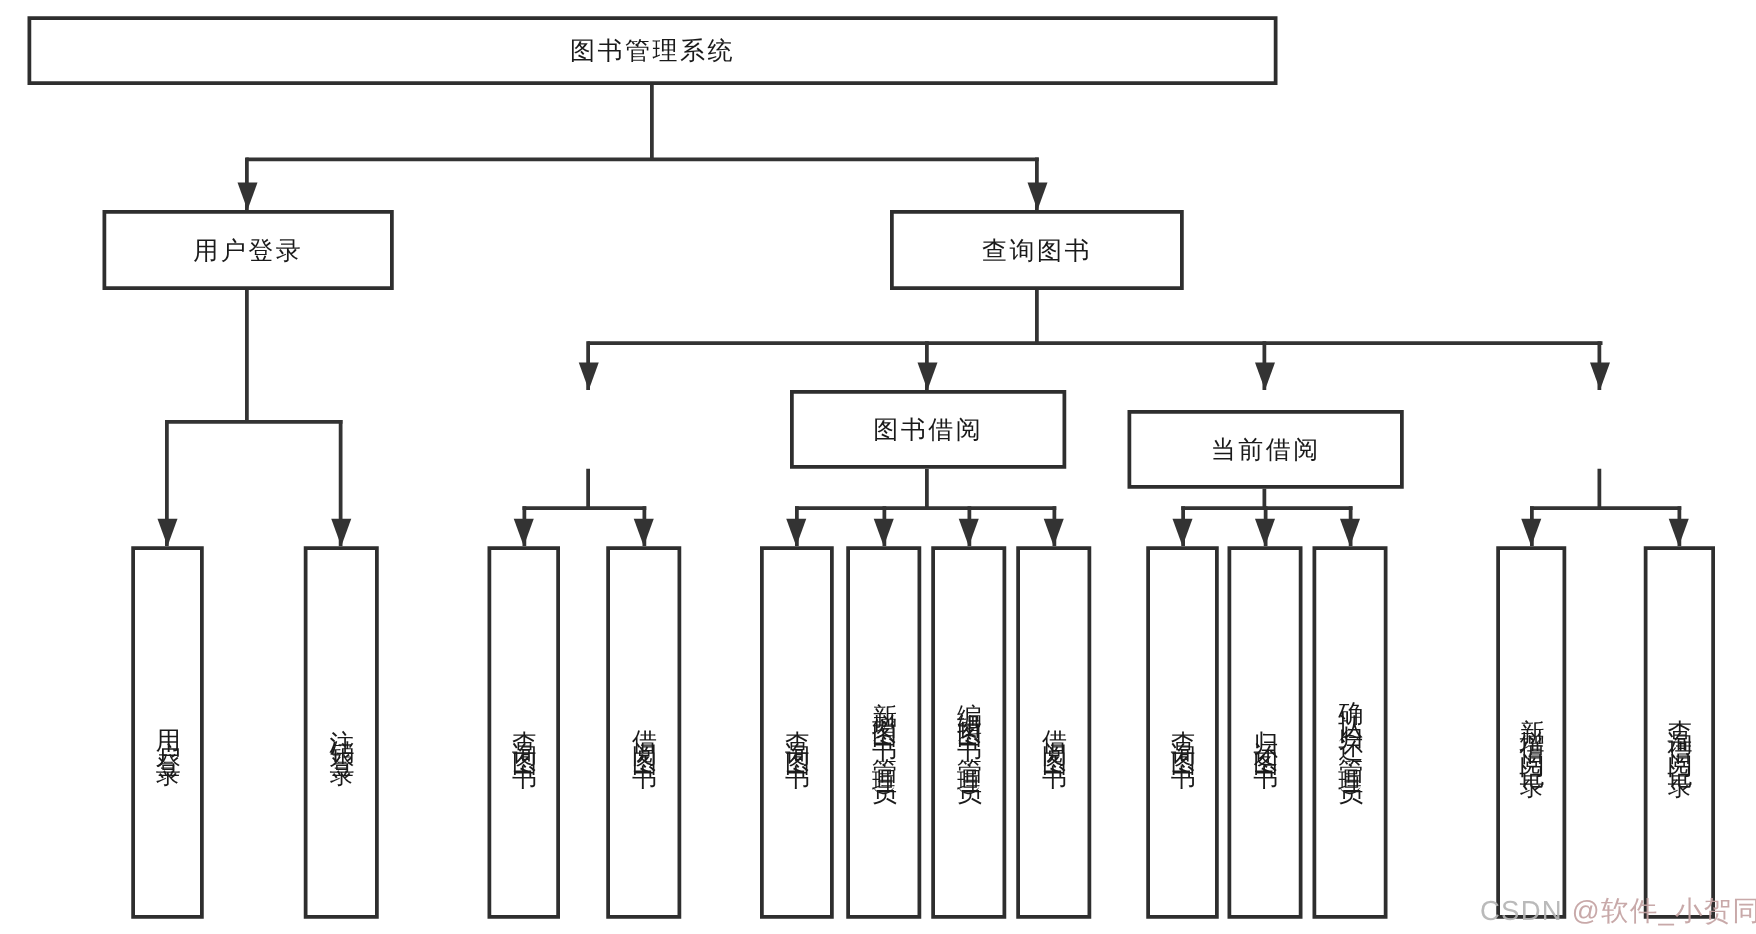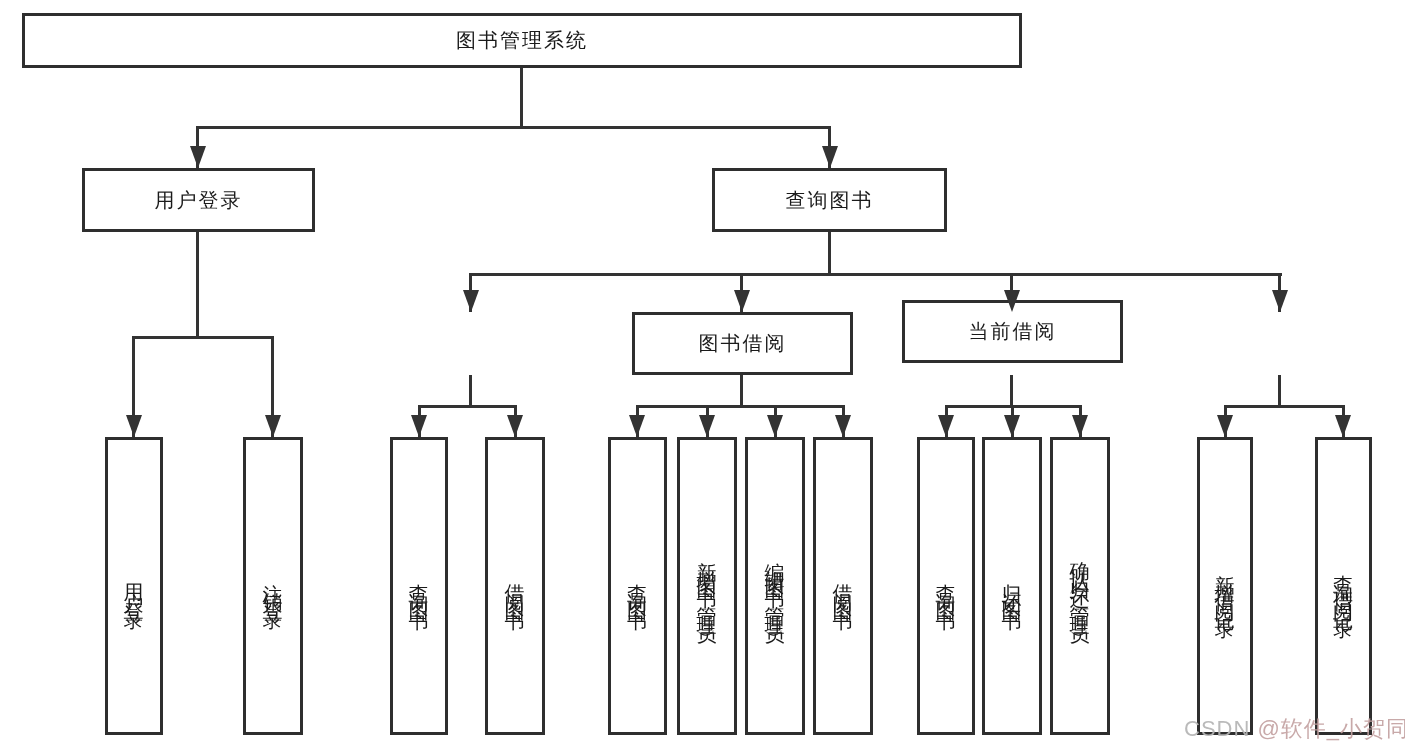--- a/index.html
+++ b/index.html
@@ -88,21 +88,21 @@
   <div class="box" style="left:82px;top:168px;width:233px;height:64px">
     <span class="hlabel">用户登录</span>
   </div>
   <div class="box" style="left:712px;top:168px;width:235px;height:64px">
     <span class="hlabel">查询图书</span>
   </div>
 
   <div class="box" style="left:632px;top:312px;width:221px;height:63px">
     <span class="hlabel">图书借阅</span>
   </div>
-  <div class="box" style="left:902px;top:300px;width:221px;height:63px">
+  <div class="box" style="left:902px;top:328px;width:221px;height:63px">
     <span class="hlabel">当前借阅</span>
   </div>
 
   <div class="box" style="left:105px;top:437px;width:58px;height:298px">
     <span class="vlabel">用户登录</span>
   </div>
   <div class="box" style="left:243px;top:437px;width:60px;height:298px">
     <span class="vlabel">注销登录</span>
   </div>
 

